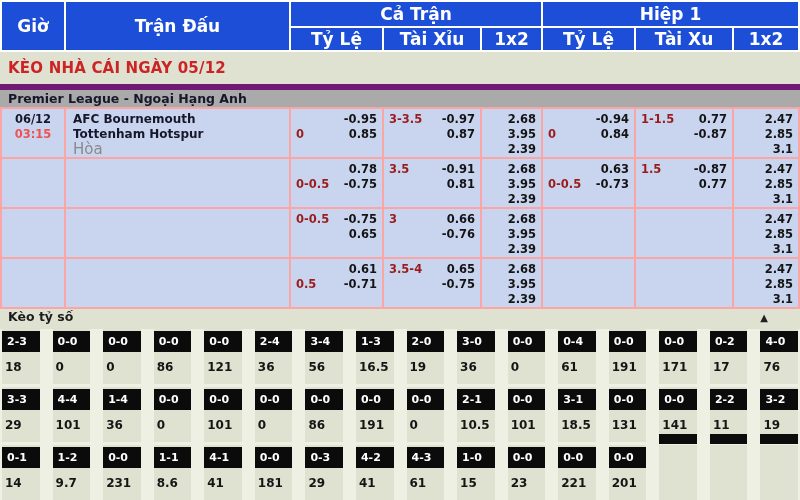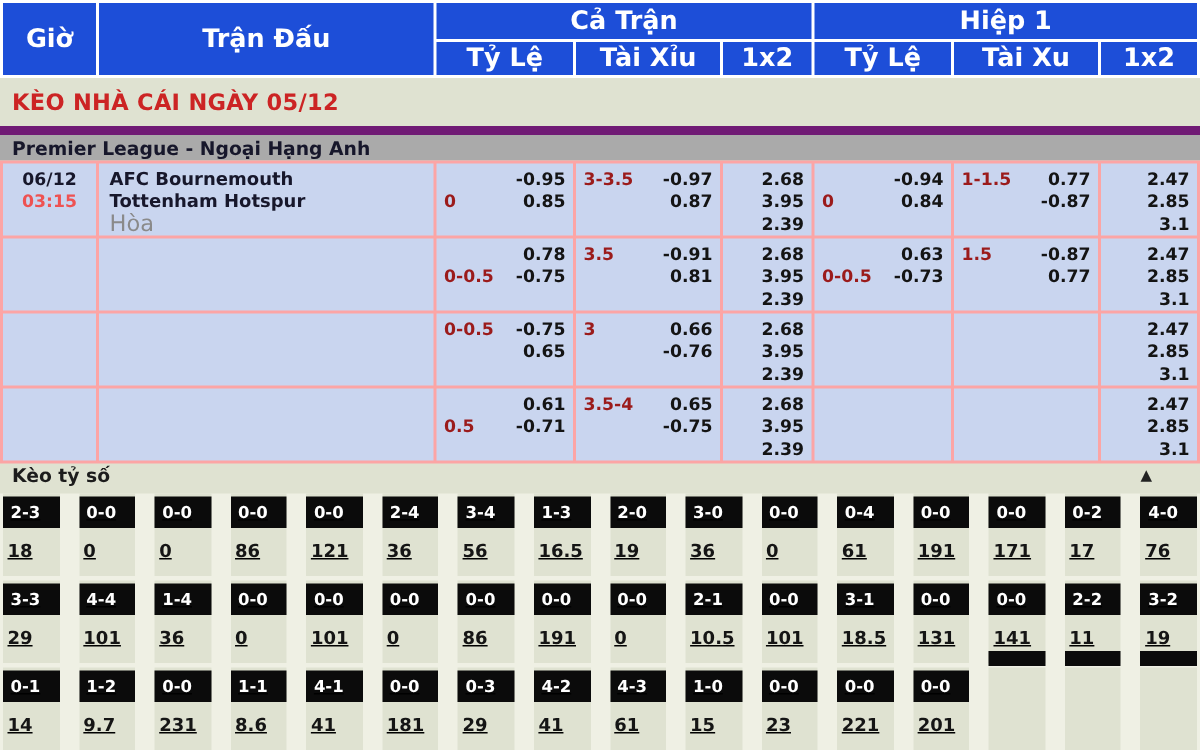--- a/index.html
+++ b/index.html
@@ -38,21 +38,21 @@
   .match-cell .draw { color:#8a8a8a; font-weight:normal; font-size:15px; }
   .oline { display:flex; justify-content:space-between; padding:0 5px;
     font-size:11.5px; line-height:15px; color:#141414; }
   .oline .hc { color:#9b1b1b; }
   .x2line { text-align:right; padding-right:5px; font-size:11.5px; line-height:15px; color:#141414; }
   
   .score-bar { height:20px; display:flex; padding-left:8px;
     font-size:12.5px; color:#1c1c1c; position:relative; }
   .score-bar .tri { position:absolute; right:32px; top:3px; font-size:10px; color:#222; cursor:pointer; }
   .score-rows { background:#eff0e4; display:flex; flex-direction:column; gap:3px; }
-  .score-row { display:grid; grid-template-columns:repeat(16,1fr); gap:13px; padding:0 2px;text-decoration:underline; }
+  .score-row { display:grid; grid-template-columns:repeat(16,1fr); gap:13px; padding:0 2px; }
   .score-cell { background:#dfe2d1; height:55px; }
   .sbox { background:#0b0b0b; color:#fff; height:21px; line-height:21px;
     padding-left:5px; font-size:11px; margin-top:2px; }
   .sbox.sliver { height:10px; margin-top:-11px; }
   .sval { padding:8px 0 0 3px; font-size:12px; color:#151515; }
 </style>
 </head>
 <body>
 
 <div class="tbl-head">

